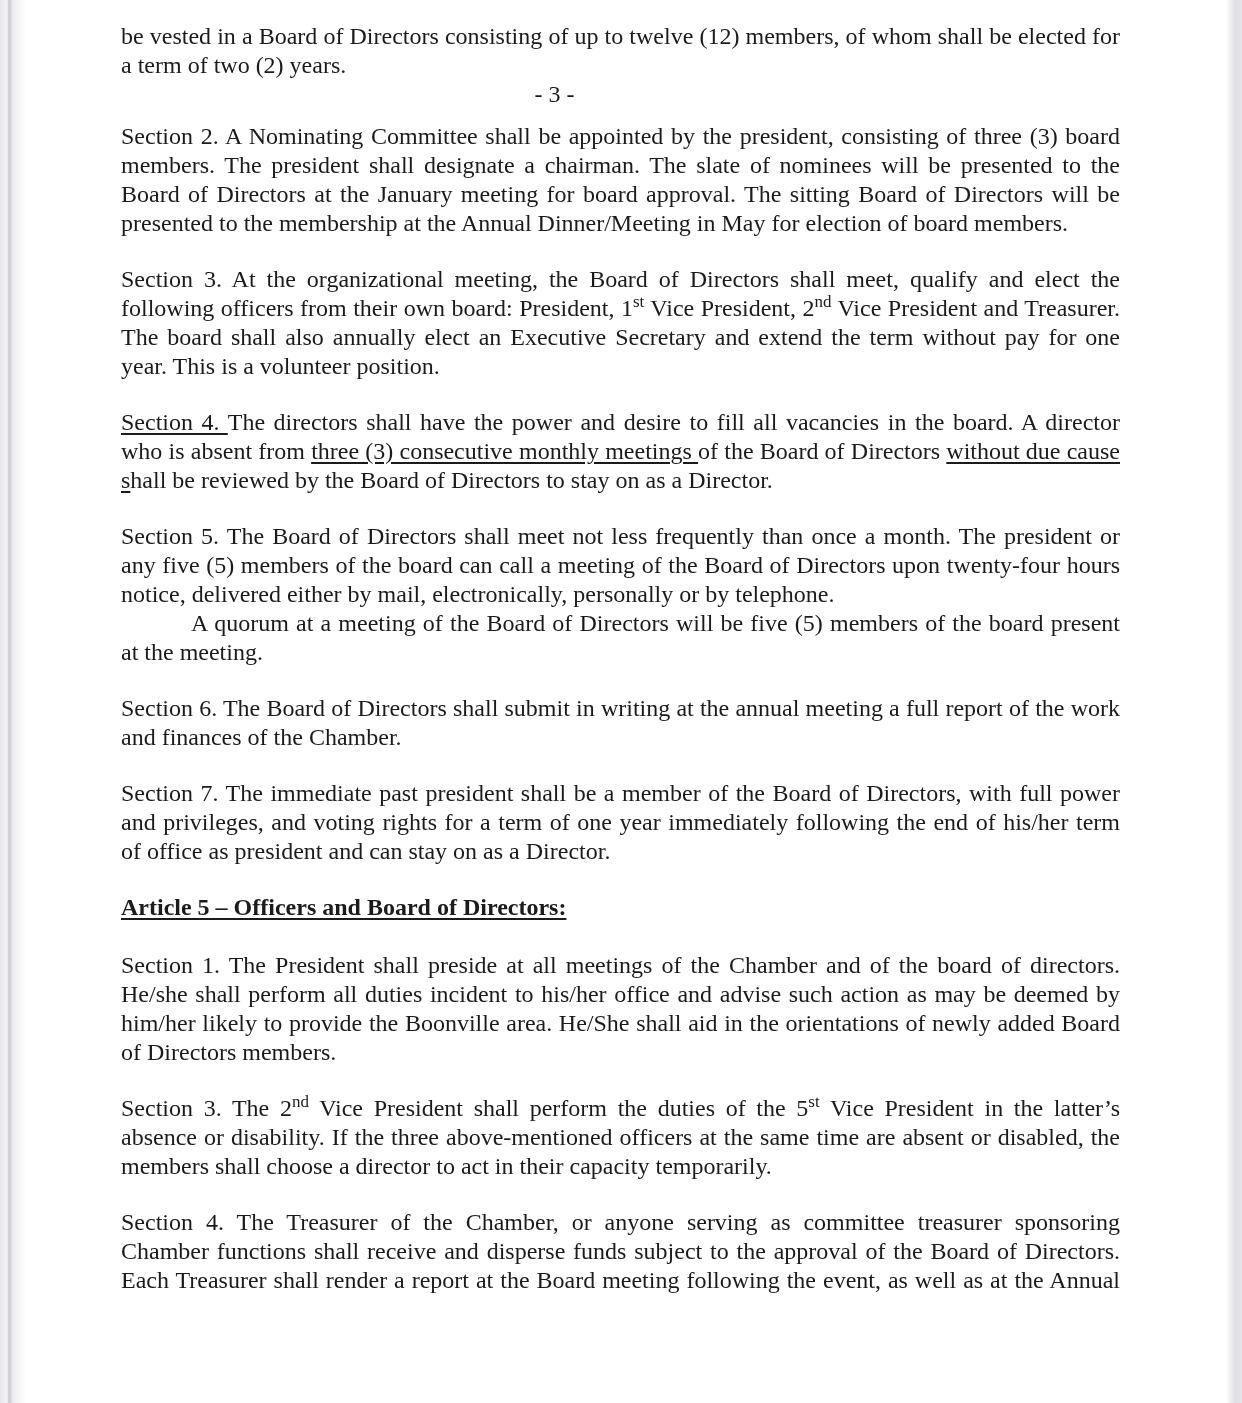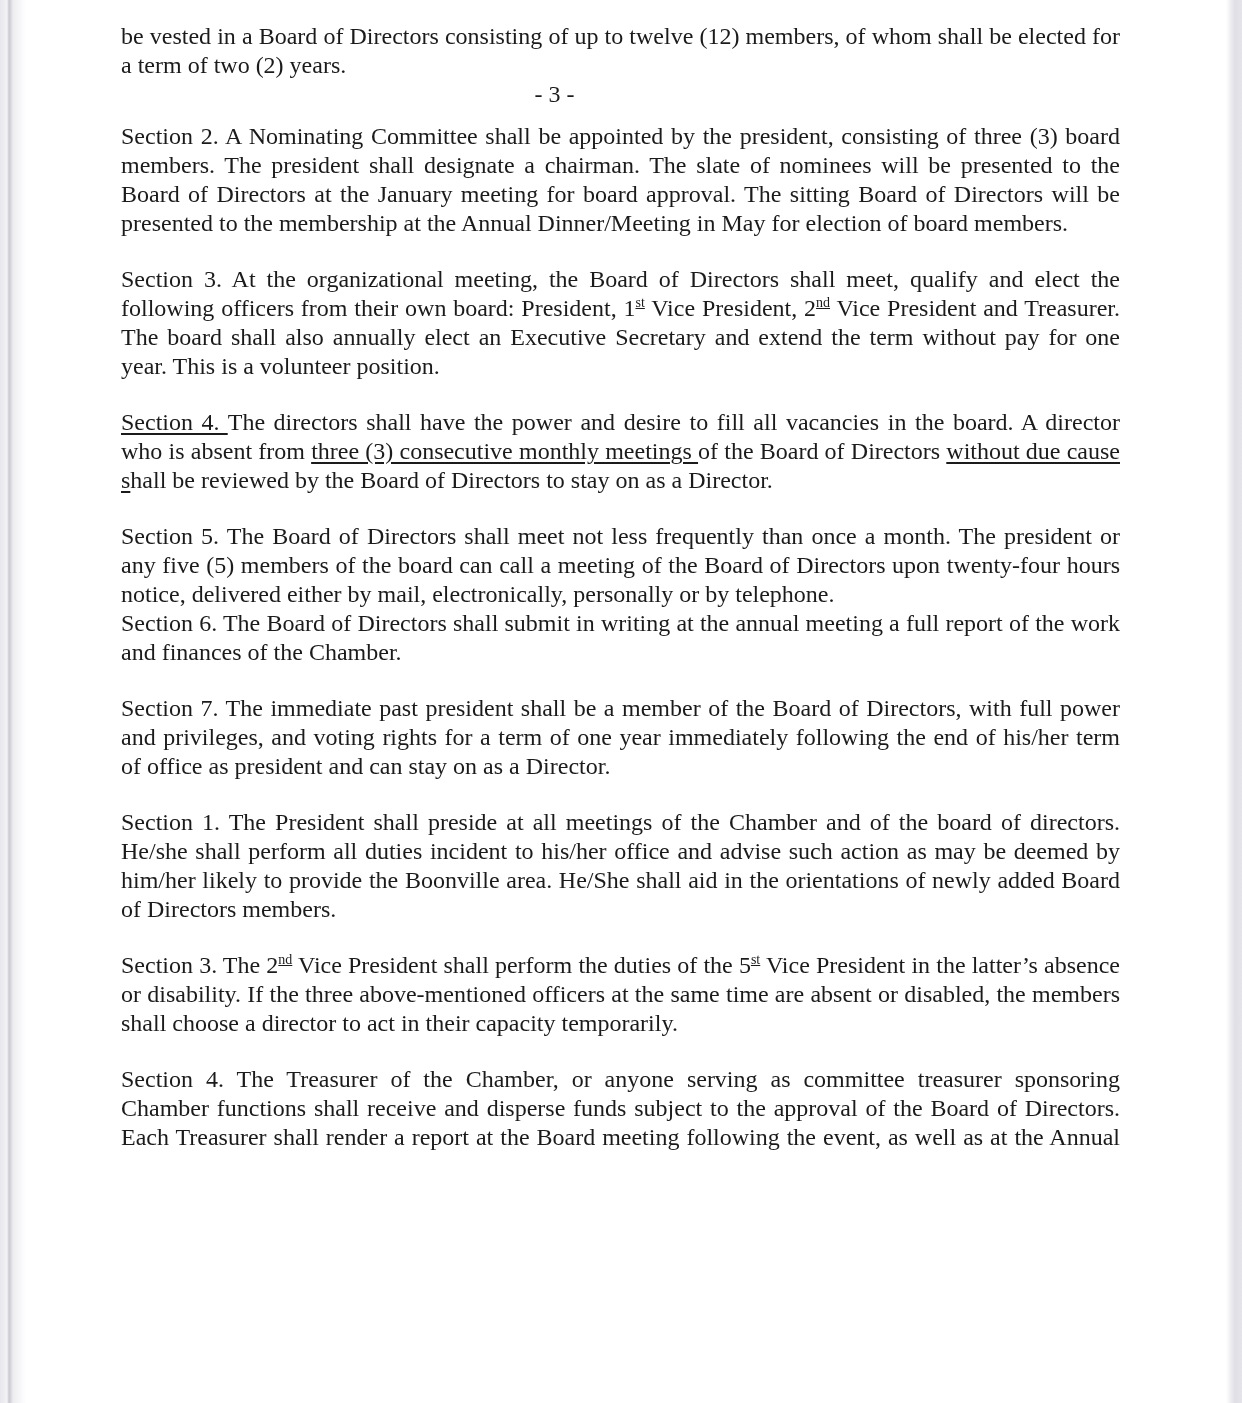--- a/index.html
+++ b/index.html
@@ -38,33 +38,35 @@
     font-weight: normal;
   }
   p.first { margin-bottom: 0; }
   p.pagenum { text-align: center; margin: 0 132px 13px 0; }
   p.tight { margin-bottom: 0; }
   p.indent { text-indent: 70px; }
   p.cutoff { text-align-last: justify; margin-bottom: 12px; }
   h2.heading { text-align: left; margin-bottom: 29px; }
   .u { text-decoration: underline; text-decoration-thickness: 2px; text-underline-offset: 3px; }
   .b { font-weight: bold; }
-  sup { font-size: 14px; line-height: 0; vertical-align: super; letter-spacing: 0; text-decoration: underline; }
+  sup { font-size: 17px; line-height: 0; vertical-align: super; letter-spacing: 0; }
 </style>
 </head>
 <body>
 
 <div class="edge-left"></div>
 <div class="edge-right"></div>
 
 <main class="page">
   <p class="first"><span>be vested in a Board of Directors consisting of up to  twelve (12) members, of whom shall be elected for a term of two (2) years.</span></p>
   <p class="pagenum"><span>- 3 -</span></p>
   <p><span>Section 2. A Nominating Committee shall be appointed by the president, consisting of three (3) board members. The president shall designate a chairman. The slate of nominees will be presented to the Board of Directors at the January meeting for board approval. The sitting Board of Directors will be presented to the membership at the Annual Dinner/Meeting in May for election of board members.</span></p>
   <p><span>Section 3. At the organizational meeting, the Board of Directors shall meet, qualify and elect the following officers from their own board: President, 1</span><sup>st</sup><span> Vice President, 2</span><sup>nd</sup><span> Vice President and Treasurer. The board shall also annually elect an Executive Secretary and extend the term without pay for one year. This is a volunteer position.</span></p>
   <p><span class="u">Section 4. </span><span>The directors shall have the power and desire to fill all vacancies in the board. A director who is absent from </span><span class="u">three (3) consecutive monthly meetings </span><span>of the Board of Directors </span><span class="u">without due cause s</span><span>hall be reviewed by the Board of Directors to stay on as a Director.</span></p>
   <p class="tight"><span>Section 5. The Board of Directors shall meet not less frequently than once a month. The president or any five (5) members of the board can call a meeting of the Board of Directors upon twenty-four hours notice, delivered either by mail, electronically, personally or by telephone.</span></p>
+  <p class="indent"><span>A quorum at a meeting of the Board of Directors will be five (5) members of the board present at the meeting.</span></p>
   <p><span>Section 6. The Board of Directors shall submit in writing at the annual meeting a full report of the work and finances of the Chamber.</span></p>
   <p><span>Section 7. The immediate past president shall be a member of the Board of Directors, with full power and privileges, and voting rights for a term of one year immediately following the end of his/her term of office as president and can stay on as a Director.</span></p>
+  <h2 class="heading"><span class="u b">Article 5 – Officers and Board of Directors:</span></h2>
   <p><span>Section 1. The President shall preside at all meetings of the Chamber and of the board of directors. He/she shall perform all duties incident to his/her office and advise such action as may be deemed by him/her likely to provide the Boonville area. He/She shall aid in the orientations of newly added Board of Directors members.</span></p>
   <p><span>Section 3. The 2</span><sup>nd</sup><span> Vice President shall perform the duties of the 5</span><sup>st</sup><span> Vice President in the latter’s absence or disability. If the three above-mentioned officers at the same time are absent or disabled, the members shall choose a director to act in their capacity temporarily.</span></p>
   <p class="cutoff"><span>Section 4. The Treasurer of the Chamber, or anyone serving as committee treasurer sponsoring Chamber functions shall receive and disperse funds subject to the approval of the Board of Directors. Each Treasurer shall render a report at the Board meeting following the event, as well as at the Annual</span></p>
 </main>
 
 </body></html>

